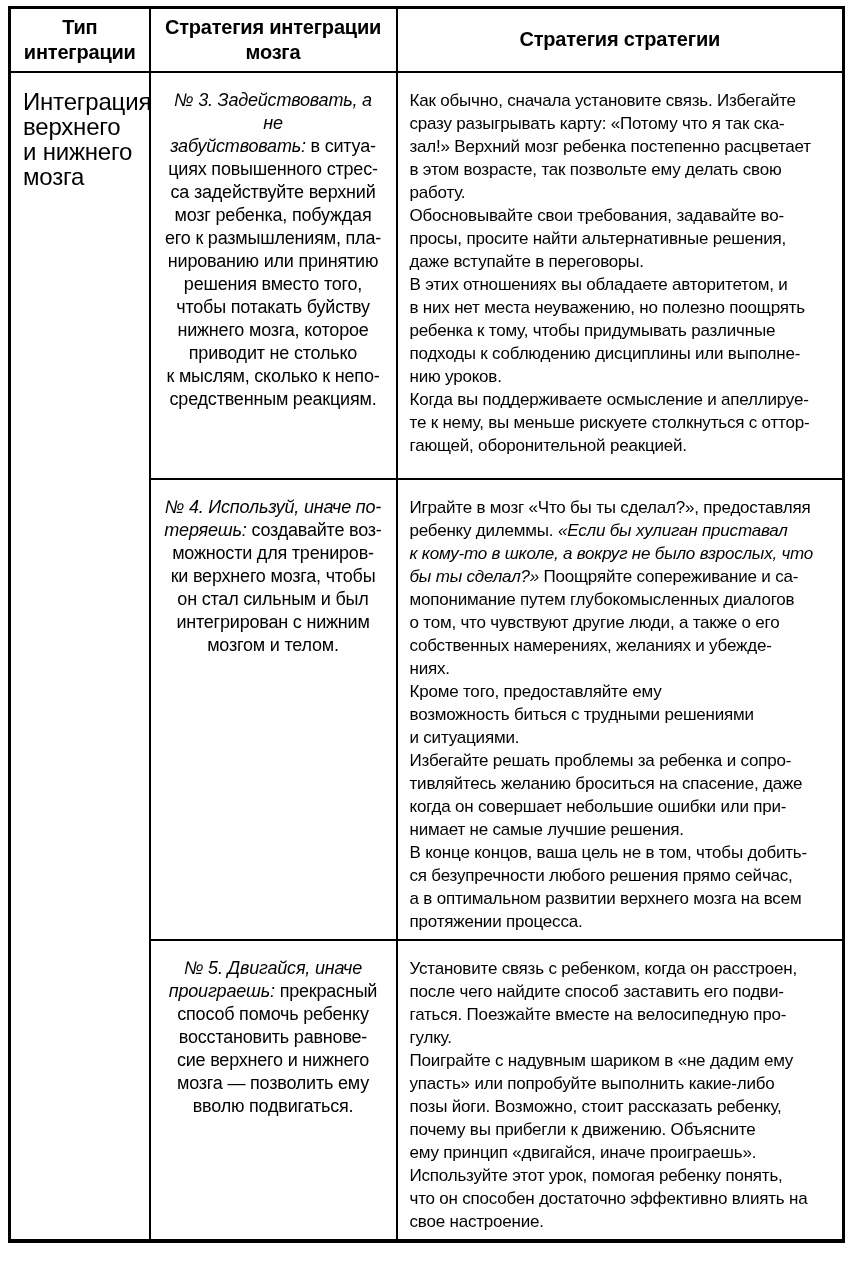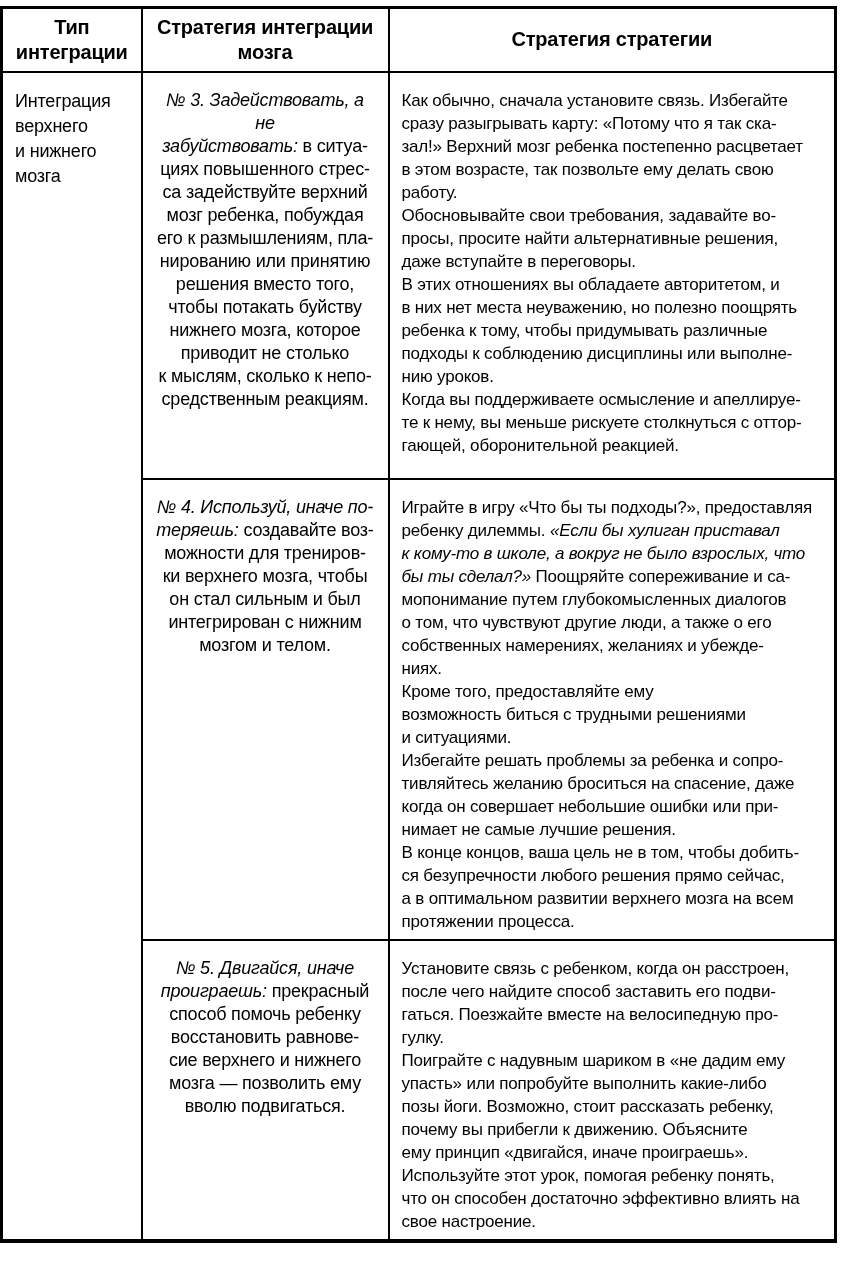--- a/index.html
+++ b/index.html
@@ -5,21 +5,21 @@
   html, body {
     margin: 0;
     padding: 0;
     background: #ffffff;
   }
   .page {
     width: 850px;
     height: 1267px;
     background: #ffffff;
     box-sizing: border-box;
-    padding: 6px 0;
+    padding: 6px 8px;
     font-family: "Liberation Sans", "DejaVu Sans", sans-serif;
     color: #000000;
     border-radius: 28px;
   }
   table.grid {
     border-collapse: collapse;
     table-layout: fixed;
     width: 834px;
     border: 3px solid #000000;
     border-bottom-width: 4px;
@@ -44,21 +44,21 @@
     letter-spacing: -0.2px;
     padding: 4px 6px;
   }
   td {
     vertical-align: top;
     padding: 16px 12px 6px 12px;
     white-space: pre-wrap;
     letter-spacing: -0.2px;
   }
   td.type-cell {
-    font-size: 18px;
+    font-size: 24px;
     line-height: 25px;
     white-space: pre-line;
   }
   td.strategy-cell {
     font-size: 18px;
     line-height: 23px;
     text-align: center;
   }
   td.application-cell {
     font-size: 17px;
@@ -123,21 +123,21 @@
 гающей, оборонительной реакцией.</span></td>
       </tr>
       <tr class="row-2">
         <td class="strategy-cell"><span class="em">№ 4. Используй, иначе по-
 теряешь:</span><span> создавайте воз-
 можности для трениров-
 ки верхнего мозга, чтобы
 он стал сильным и был
 интегрирован с нижним
 мозгом и телом.</span></td>
-        <td class="application-cell"><span>Играйте в игру «Что бы ты подходы?», предоставляя
+        <td class="application-cell"><span>Играйте в мозг «Что бы ты сделал?», предоставляя
 ребенку дилеммы. </span><span class="em">«Если бы хулиган приставал
 к кому-то в школе, а вокруг не было взрослых, что
 бы ты сделал?»</span><span> Поощряйте сопереживание и са-
 мопонимание путем глубокомысленных диалогов
 о том, что чувствуют другие люди, а также о его
 собственных намерениях, желаниях и убежде-
 ниях.
 Кроме того, предоставляйте ему
 возможность биться с трудными решениями
 и ситуациями.

